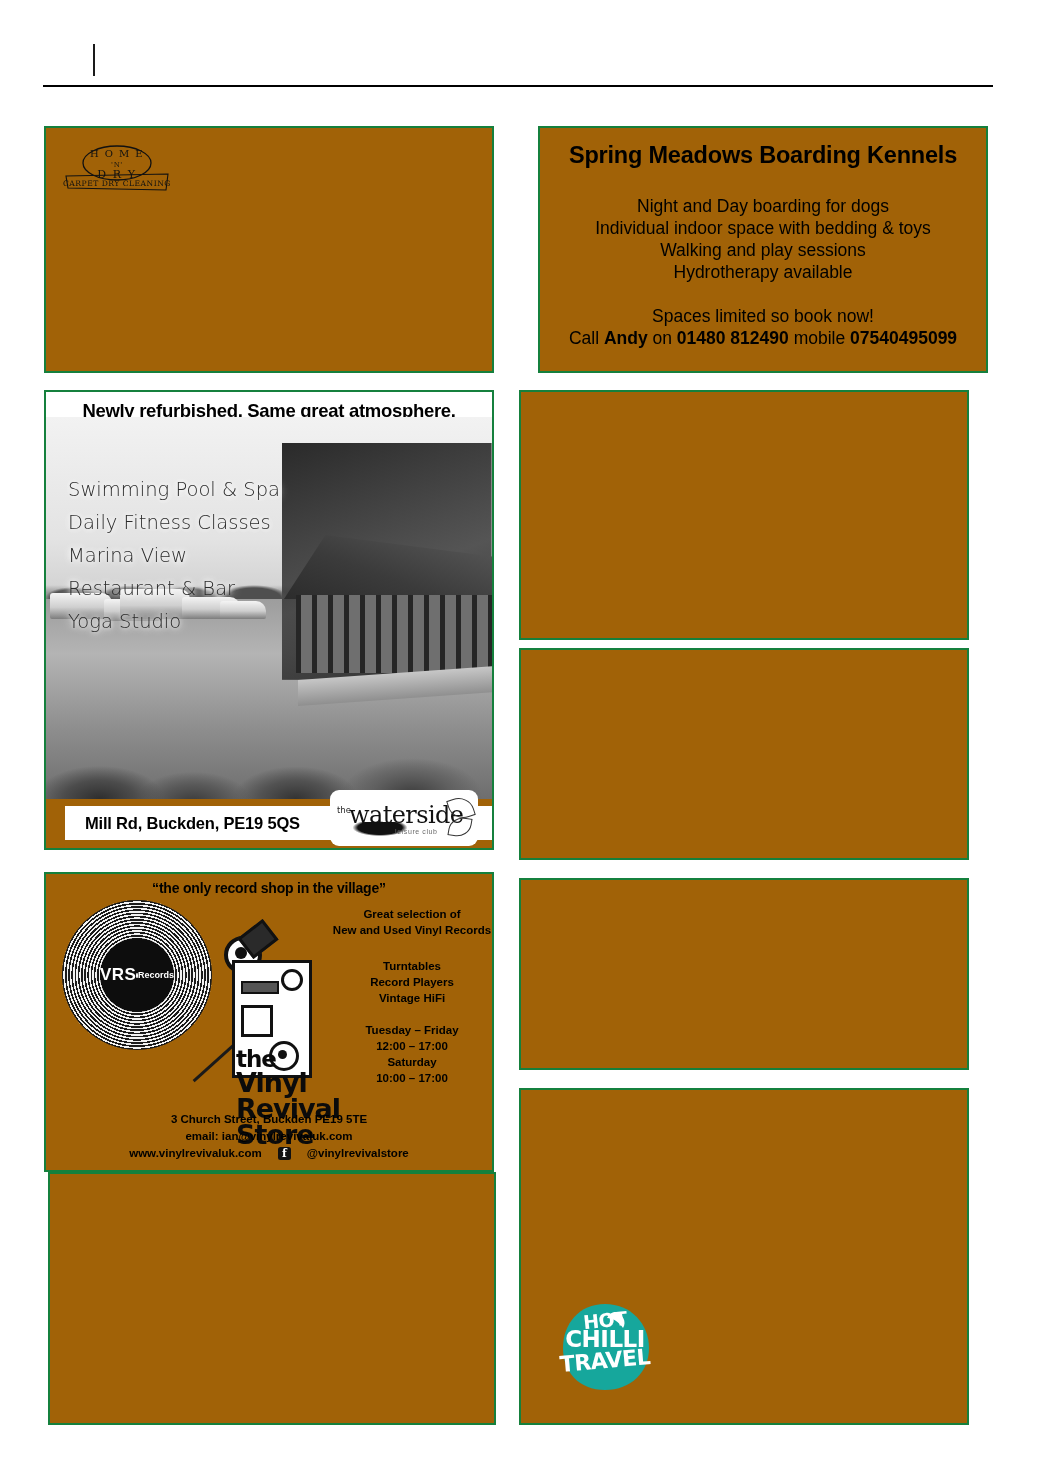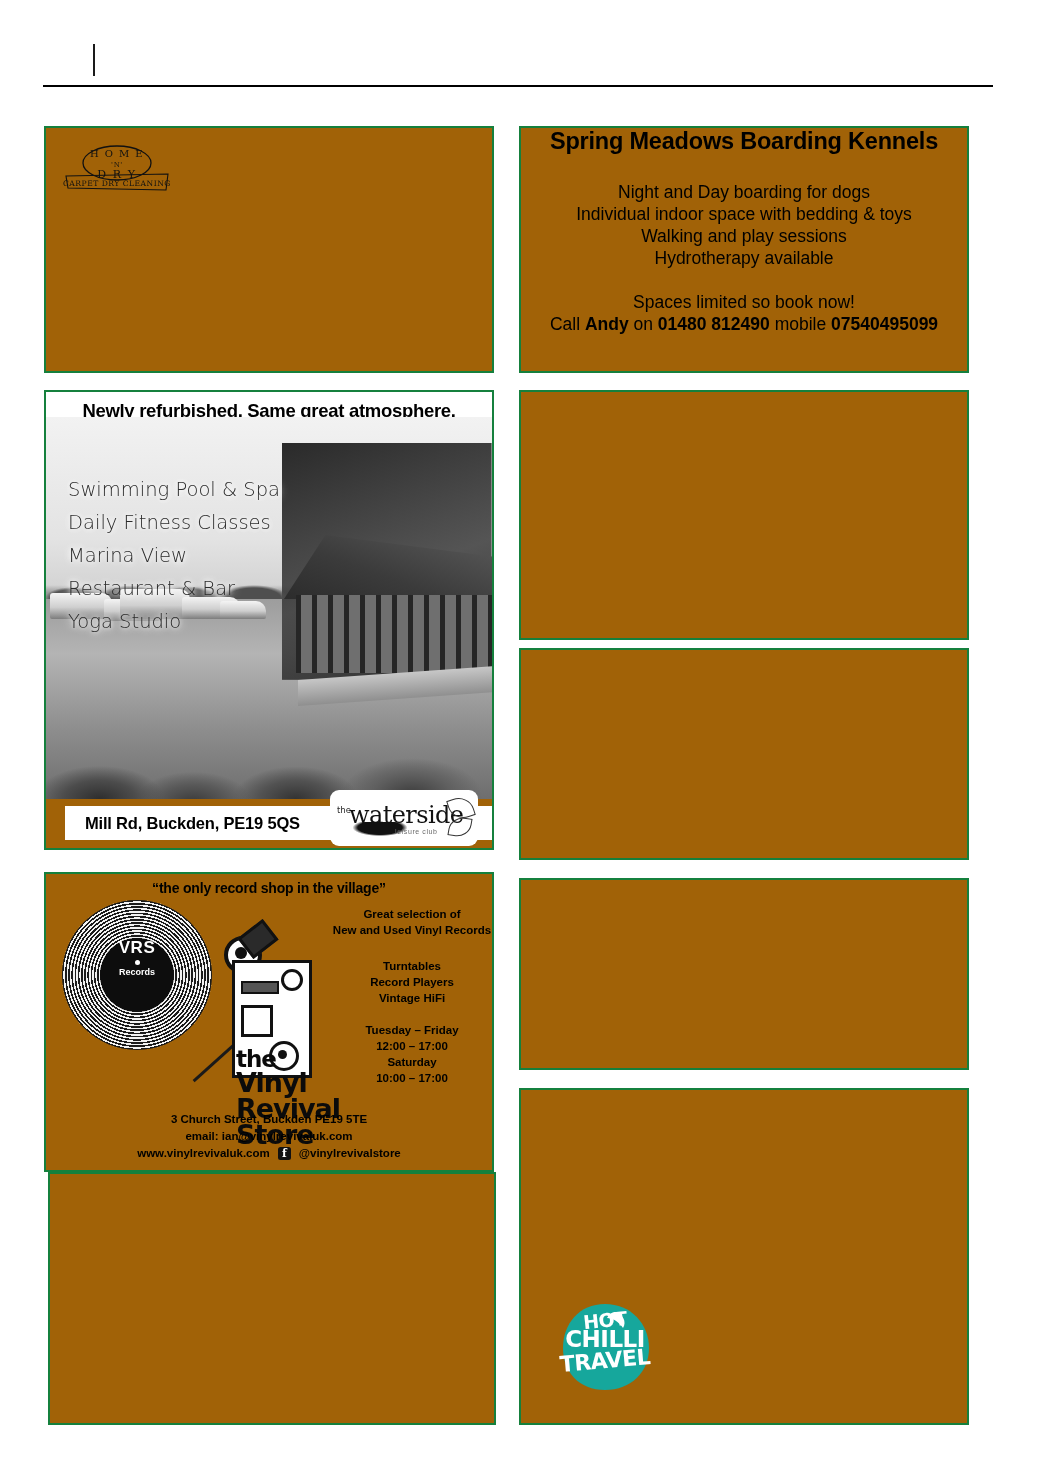--- a/index.html
+++ b/index.html
@@ -34,23 +34,23 @@
     border: 2px solid #15803d;
     box-sizing: border-box;
     overflow: hidden;
   }
 
   
   #ad-home-n-dry { left: 44px; top: 126px; width: 450px; height: 247px; }
   #hnd-logo { position: absolute; left: 16px; top: 14px; width: 110px; height: 52px; }
 
   
-  #ad-kennels { left: 519px; top: 126px; width: 450px; height: 247px;
+  #ad-kennels { left: 538px; top: 126px; width: 450px; height: 247px;
     display: flex; flex-direction: column; align-items: center;
-    }
+    padding-top: 14px; }
   #kennels-title {
     font-size: 23.5px; font-weight: bold; letter-spacing: -0.2px;
     margin-bottom: 26px; text-align: center;
   }
   .kennels-line { font-size: 17.5px; line-height: 22px; text-align: center; }
   #kennels-gap { height: 22px; }
   #kennels-call { font-size: 17.5px; line-height: 22px; text-align: center; white-space: nowrap; }
   #kennels-call b { font-weight: bold; }
 
   
@@ -170,21 +170,21 @@
   #vinyl-record {
     position: absolute; left: 16px; top: 26px; width: 150px; height: 150px;
     border-radius: 50%;
     background:
       radial-gradient(circle at 50% 50%, #111 0 27%, rgba(0,0,0,0) 27.5%),
       repeating-radial-gradient(circle at 50% 50%, #1b1b1b 0 1.6px, #f2f2f2 1.6px 3.2px);
   }
   #vinyl-label {
     position: absolute; left: 50%; top: 50%; transform: translate(-50%,-50%);
     width: 74px; height: 74px; border-radius: 50%; background: #0d0d0d;
-    display: flex; flex-direction: column; align-items: center; 
+    display: flex; flex-direction: row; align-items: center; 
   }
   #vinyl-label-main { color: #fff; font-size: 17px; font-weight: bold; letter-spacing: 0.5px; }
   #vinyl-label-dot { width: 5px; height: 5px; background: #fff; border-radius: 50%; margin: 2px 0; }
   #vinyl-label-sub { color: #fff; font-size: 9px; font-weight: bold; }
   #vinyl-tonearm {
     position: absolute; left: 118px; top: 52px; width: 104px; height: 104px;
   }
   .tarm-line { position: absolute; background: #1a1a1a; }
   #tarm1 { left: 6px; top: 92px; width: 92px; height: 3px; transform: rotate(-42deg); transform-origin: right center; }
   #tarm-pivot {
@@ -212,21 +212,21 @@
     position: absolute; left: 190px; top: 174px; width: 128px;
     font-family: "DejaVu Sans", sans-serif; font-weight: bold;
     color: #0b0b0b; line-height: 0.96; letter-spacing: -1px;
   }
   .vw-the { font-size: 23px; }
   .vw-big { font-size: 27px; }
   #vinyl-contact {
     position: absolute; left: 0; bottom: 8px; width: 100%;
     text-align: center; font-size: 11.5px; font-weight: bold; line-height: 17px;
   }
-  #vinyl-social { display: flex; align-items: center; justify-content: center; gap: 8px; }
+  #vinyl-social { display: flex; align-items: center; justify-content: center; gap: 16px; }
   #fb-icon {
     display: inline-block; width: 13px; height: 13px; background: #111;
     border-radius: 2.5px; color: #fff; font-size: 11px; font-weight: bold;
     line-height: 13px; text-align: center; font-family: "DejaVu Serif", serif;
   }
 
   
   #ad-empty-left-bottom { left: 48px;  top: 1172px; width: 448px; height: 253px; }
   #ad-empty-right-2     { left: 519px; top: 390px;  width: 450px; height: 250px; }
   #ad-empty-right-3     { left: 519px; top: 648px;  width: 450px; height: 212px; }

